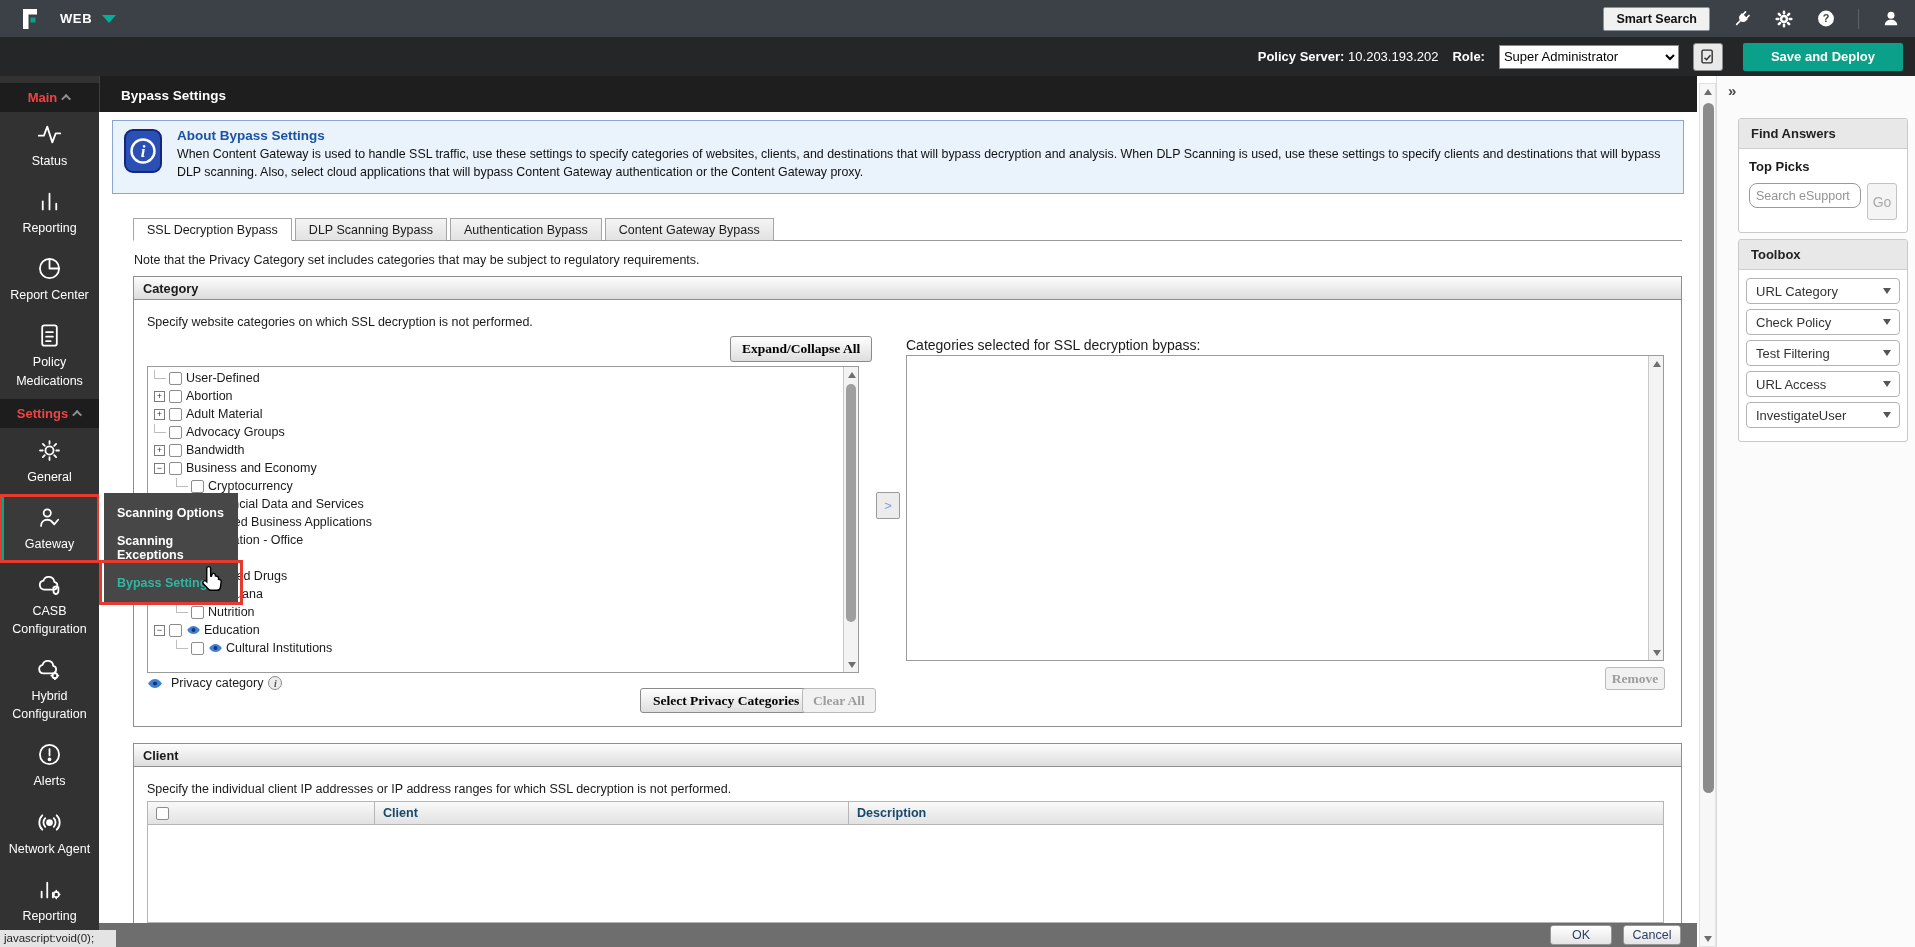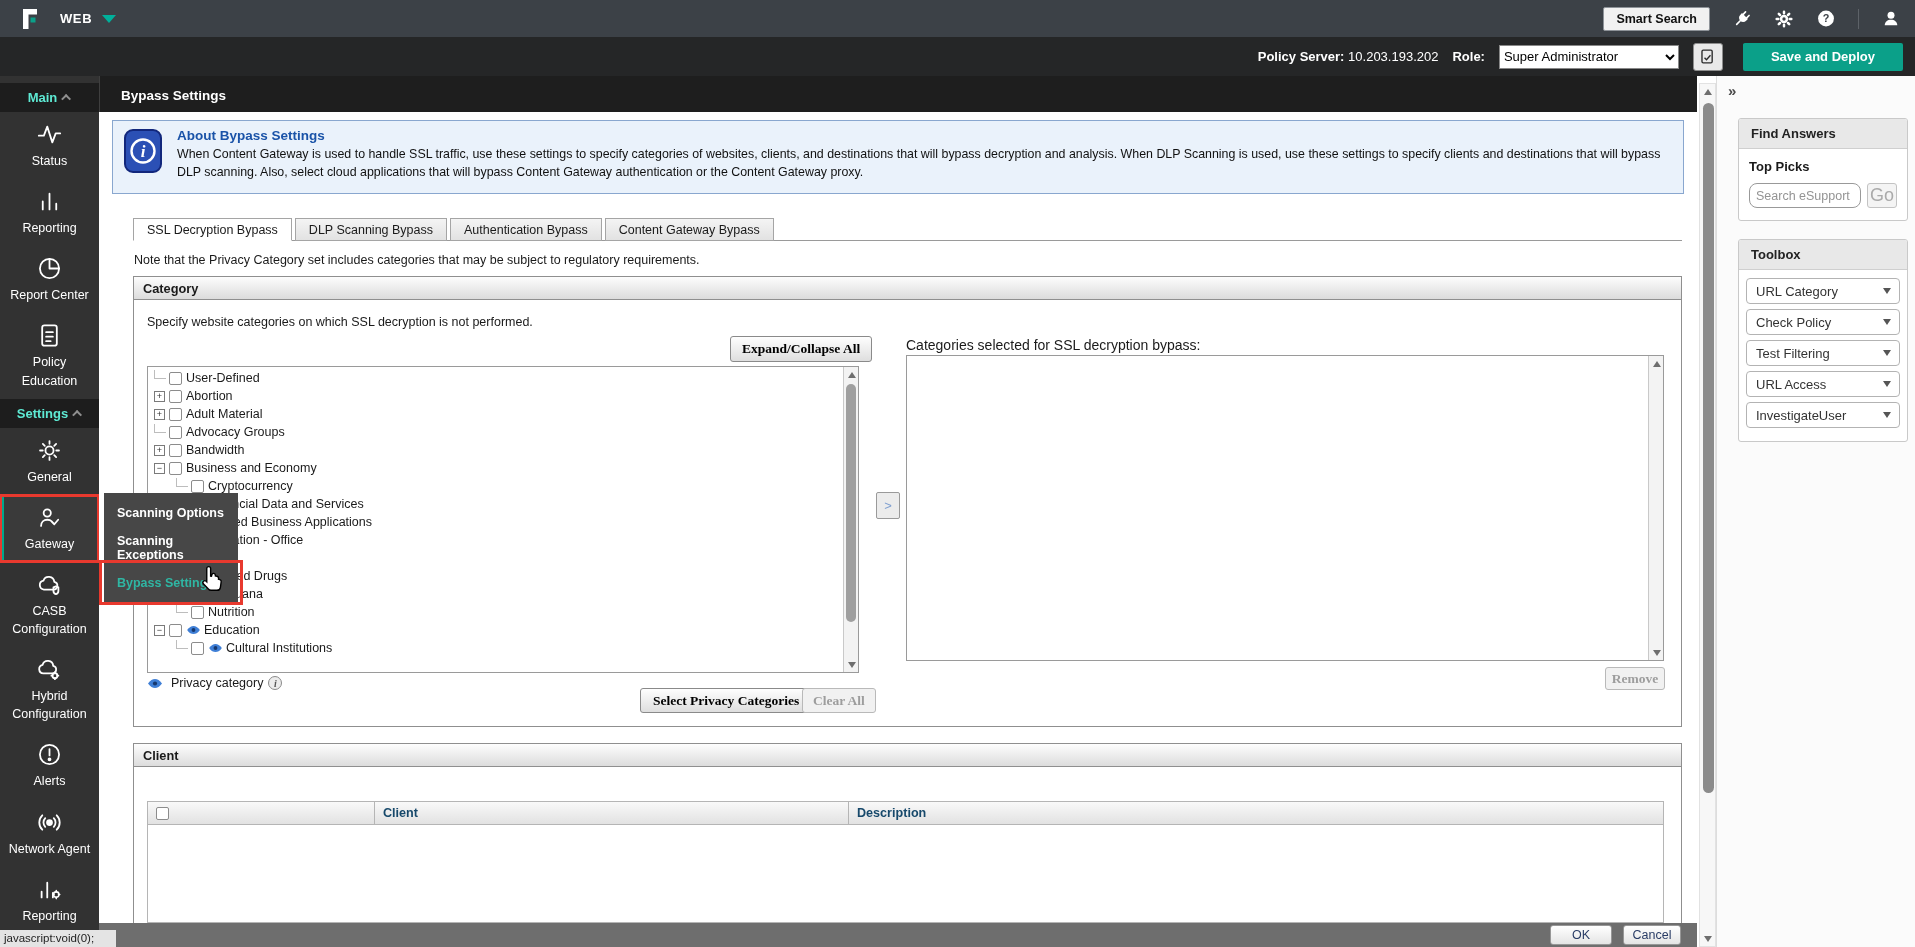--- a/index.html
+++ b/index.html
@@ -27,21 +27,21 @@
   .sb-label { color:#fff; font-size:13px; font-weight:bold; }
   .role-select { height:24px; width:180px; font-size:13px; font-family:"Liberation Sans",sans-serif;
                  border:1px solid #888; background:#fff; }
   .note-btn { width:30px; height:28px; background:#e9e9e9; border:1px solid #8d8d8d; border-radius:3px;
               display:flex; align-items:center; justify-content:center; cursor:pointer; }
   .save-deploy { background:#0ba089; color:#fff; border:none; border-radius:2px; font-weight:bold;
                  font-size:13px; padding:6px 28px; margin-left:6px; cursor:pointer; height:28px; }
 
   
   .sidebar { position:absolute; left:0; top:76px; width:99px; height:871px; background:#323232; padding-top:7px; }
-  .nav-header { height:29px; background:#1d1d1d; color:#5eead4; font-weight:bold; font-size:13px;
+  .nav-header { height:29px; background:#1d1d1d; color:#ef4444; font-weight:bold; font-size:13px;
                 display:flex; align-items:center; justify-content:center; gap:7px; cursor:pointer; }
   .chev-up { width:7px; height:7px; border-left:2px solid #8f8f8f; border-top:2px solid #8f8f8f;
              transform:rotate(45deg) translateY(2px); }
   .nav-item { display:flex; flex-direction:column; align-items:center; padding:9px 2px; cursor:pointer; }
   .nav-item .nav-ic { width:27px; height:27px; }
   .nav-ic svg { width:100%; height:100%; }
   .nav-label { color:#fff; font-size:12.5px; margin-top:4px; text-align:center; line-height:1.45; width:92px; }
   .nav-item.active { background:#3a3a3a; box-shadow:inset 4px 0 0 #00a88d; outline:3px solid #e8392e; outline-offset:-2px; }
 
   
@@ -135,22 +135,22 @@
   .collapse { position:absolute; left:11px; top:6px; font-size:15px; font-weight:bold; color:#4a4a4a; cursor:pointer; }
   .card { position:absolute; left:21px; width:170px; background:#fff; border:1px solid #c9c9c9; border-radius:3px; overflow:hidden; }
   .card-h { height:30px; background:#e8e8e8; border-bottom:1px solid #cfcfcf; font-weight:bold; font-size:13px;
             color:#222; display:flex; align-items:center; padding-left:12px; }
   .card-b { padding:10px 10px 12px 10px; }
   .top-picks { font-weight:bold; font-size:13px; margin-bottom:9px; }
   .search-row { display:flex; gap:6px; }
   .search-input { width:112px; height:25px; border:1px solid #999; border-radius:8px; padding:0 6px; font-size:12.5px;
                   font-family:"Liberation Sans",sans-serif; color:#333; }
   .search-input::placeholder { color:#949494; }
-  .go-btn { width:32px; height:25px; border:1px solid #c3c3c3; border-radius:3px; background:#f4f4f4; color:#aaa;
-            font-size:18px; cursor:default; }
+  .go-btn { width:32px; height:37px; border:1px solid #c3c3c3; border-radius:3px; background:#f4f4f4; color:#aaa;
+            font-size:14px; cursor:default; }
   .tool-row { height:26px; border:1px solid #b3b3b3; border-radius:4px; background:#fff; display:flex;
               align-items:center; padding:0 8px 0 9px; font-size:13px; color:#333; margin-bottom:5px; cursor:pointer; }
   .tool-row .tri-dn { margin-left:auto; border-top-color:#555; }
 
   .statusbar { position:absolute; left:0; top:930px; background:#e4e4e4; color:#222; font-size:11.5px;
                padding:2px 22px 3px 4px; z-index:50; }
 </style>
 </head>
 <body>
 
@@ -239,21 +239,21 @@
             <circle cx="12" cy="12" r="8.5"></circle>
             <path d="M12 12V3.5 M12 12h8.5"></path>
           </svg></span>
         <span class="nav-label">Report Center</span>
       </div>
       <div class="nav-item">
         <span class="nav-ic"><svg viewBox="0 0 24 24" fill="none" stroke="#fff" stroke-width="1.6" stroke-linecap="round" stroke-linejoin="round">
             <rect x="5.5" y="3" width="13" height="18" rx="2"></rect>
             <path d="M9 9h6 M9 13h6 M9 17h4"></path>
           </svg></span>
-        <span class="nav-label">Policy Education</span>
+        <span class="nav-label">Policy Medications</span>
       </div>
       <div class="nav-header">
         <span>Settings</span>
         <span class="chev-up"></span>
       </div>
       <div class="nav-item">
         <span class="nav-ic"><svg viewBox="0 0 24 24" fill="none" stroke="#fff" stroke-width="1.6" stroke-linecap="round" stroke-linejoin="round">
             <circle cx="12" cy="12" r="3.6"></circle>
             <path d="M12 3.6v2.4 M12 18v2.4 M3.6 12H6 M18 12h2.4 M6.1 6.1l1.7 1.7 M16.2 16.2l1.7 1.7 M17.9 6.1l-1.7 1.7 M7.8 16.2l-1.7 1.7"></path>
           </svg></span>
@@ -482,20 +482,21 @@
         </span>
         <span>Privacy category</span>
         <span class="info-small">i</span>
       </div>
       <button class="classic-btn sel-privacy">Select Privacy Categories</button>
       <button class="classic-btn disabled clear-all">Clear All</button>
     </div>
 
     <div class="fieldset fs-client">
       <div class="fs-header">Client</div>
+      <div class="fs-desc" style="top:38px;">Specify the individual client IP addresses or IP address ranges for which SSL decryption is not performed.</div>
       <div class="client-table">
         <div class="ct-head">
           <div class="ct-cell ct-c1">
             <span class="cb"></span>
           </div>
           <div class="ct-cell ct-c2">Client</div>
           <div class="ct-cell ct-c3">Description</div>
         </div>
         <div class="ct-body"></div>
       </div>

